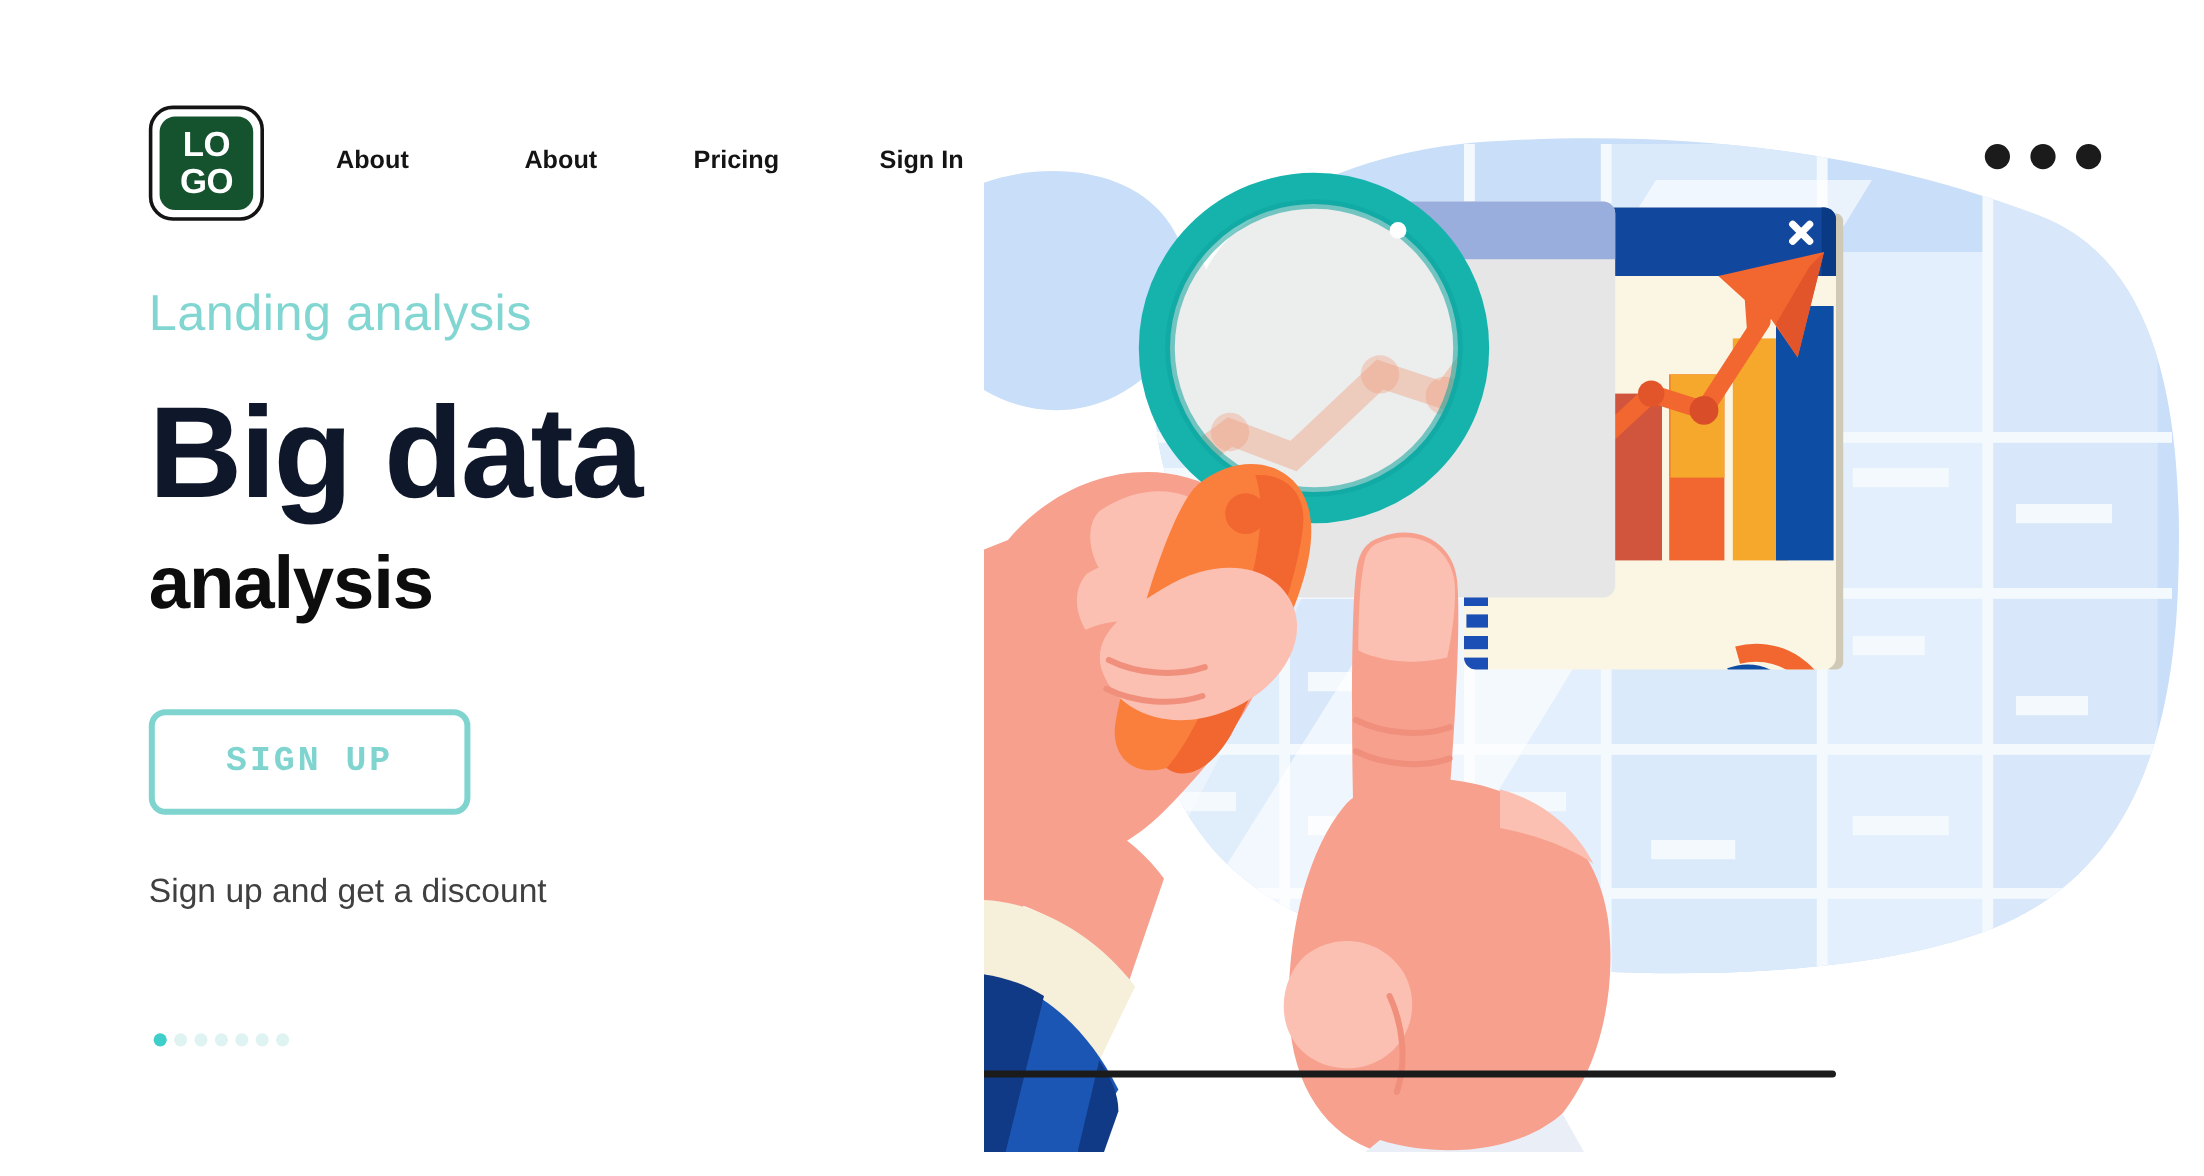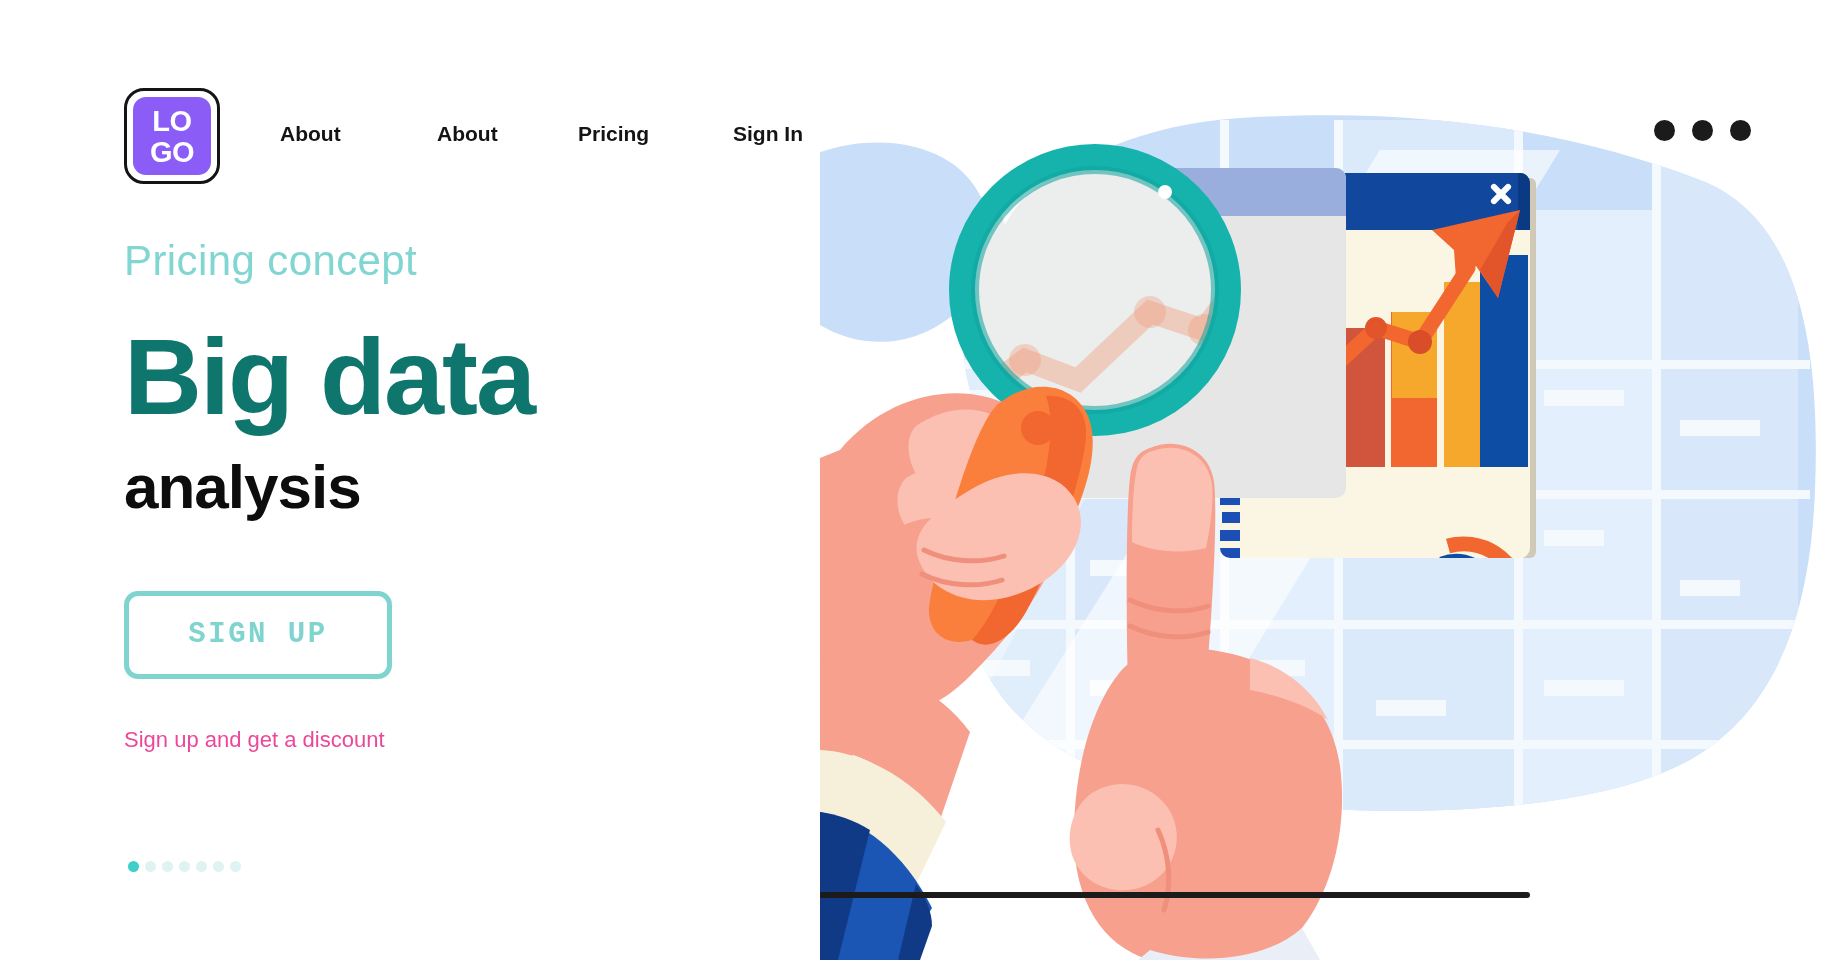--- a/index.html
+++ b/index.html
@@ -9,21 +9,21 @@
   .page { position:absolute; inset:0; background:#fff; }
 
   
   .header { position:absolute; left:0; top:0; width:100%; height:185px; }
   .logo-box {
     position:absolute; left:124px; top:88px; width:96px; height:96px;
     border:3px solid #141414; border-radius:20px; background:#fff;
     display:flex; align-items:center; justify-content:center;
   }
   .logo-inner {
-    width:78px; height:78px; background:#8b5cf6; border-radius:13px;
+    width:78px; height:78px; background:#14532d; border-radius:13px;
     display:flex; flex-direction:column; align-items:center; justify-content:center;
     gap:1px;
   }
   .logo-inner span {
     color:#fff; font-weight:bold; font-size:29px; line-height:30px;
     letter-spacing:-0.5px; font-family:"Liberation Sans", sans-serif;
   }
   .nav { position:absolute; left:280px; top:122px; display:flex; }
   .nav a {
     color:#141414; font-size:21px; font-weight:bold; text-decoration:none;
@@ -37,35 +37,35 @@
   .menu-dots { position:absolute; right:86px; top:120px; display:flex; gap:17px; }
   .menu-dots i { display:block; width:21px; height:21px; border-radius:50%; background:#1b1b1b; }
 
   
   .hero { position:absolute; left:124px; top:240px; width:620px; }
   .eyebrow {
     font-size:42px; color:#82d6d2; letter-spacing:0.4px; line-height:1;
     margin-bottom:42px;
   }
   .title-1 {
-    font-size:108px; font-weight:bold; color:#0f766e; line-height:0.98;
+    font-size:108px; font-weight:bold; color:#0f172a; line-height:0.98;
     letter-spacing:-2px;
   }
   .title-2 {
     font-size:62px; font-weight:bold; color:#0d0d0d; line-height:1.05;
     letter-spacing:-1px; margin-top:24px;
   }
   .cta {
     margin-top:72px; width:268px; height:88px; border:5px solid #7fd4d0;
     border-radius:14px; background:transparent; cursor:pointer;
     color:#7fd4d0; font-size:29px; font-weight:bold; letter-spacing:2.5px;
     font-family:Liberation Mono, monospace;
     display:flex; align-items:center; justify-content:center;
   }
-  .subnote { margin-top:48px; font-size:22px; color:#ec4899; }
+  .subnote { margin-top:48px; font-size:28px; color:#404040; }
 
   .dots { position:absolute; left:128px; top:861px; display:flex; gap:6px; }
   .dots i { display:block; width:11px; height:11px; border-radius:50%; background:#dff3f2; }
   .dots i.active { background:#3fcfca; }
 
   
   .illus { position:absolute; left:820px; top:60px; width:1010px; height:900px; }
   .illus svg { display:block; width:1010px; height:900px; }
 </style>
 </head>
@@ -90,21 +90,21 @@
     </nav>
 
     <div class="menu-dots">
       <i></i>
       <i></i>
       <i></i>
     </div>
   </div>
 
   <div class="hero">
-    <div class="eyebrow">Pricing concept</div>
+    <div class="eyebrow">Landing analysis</div>
     <div class="title-1">Big data</div>
     <div class="title-2">analysis</div>
     <button class="cta">SIGN UP</button>
     <div class="subnote">Sign up and get a discount</div>
   </div>
 
   <div class="dots">
     <i class="active"></i>
     <i></i>
     <i></i>

